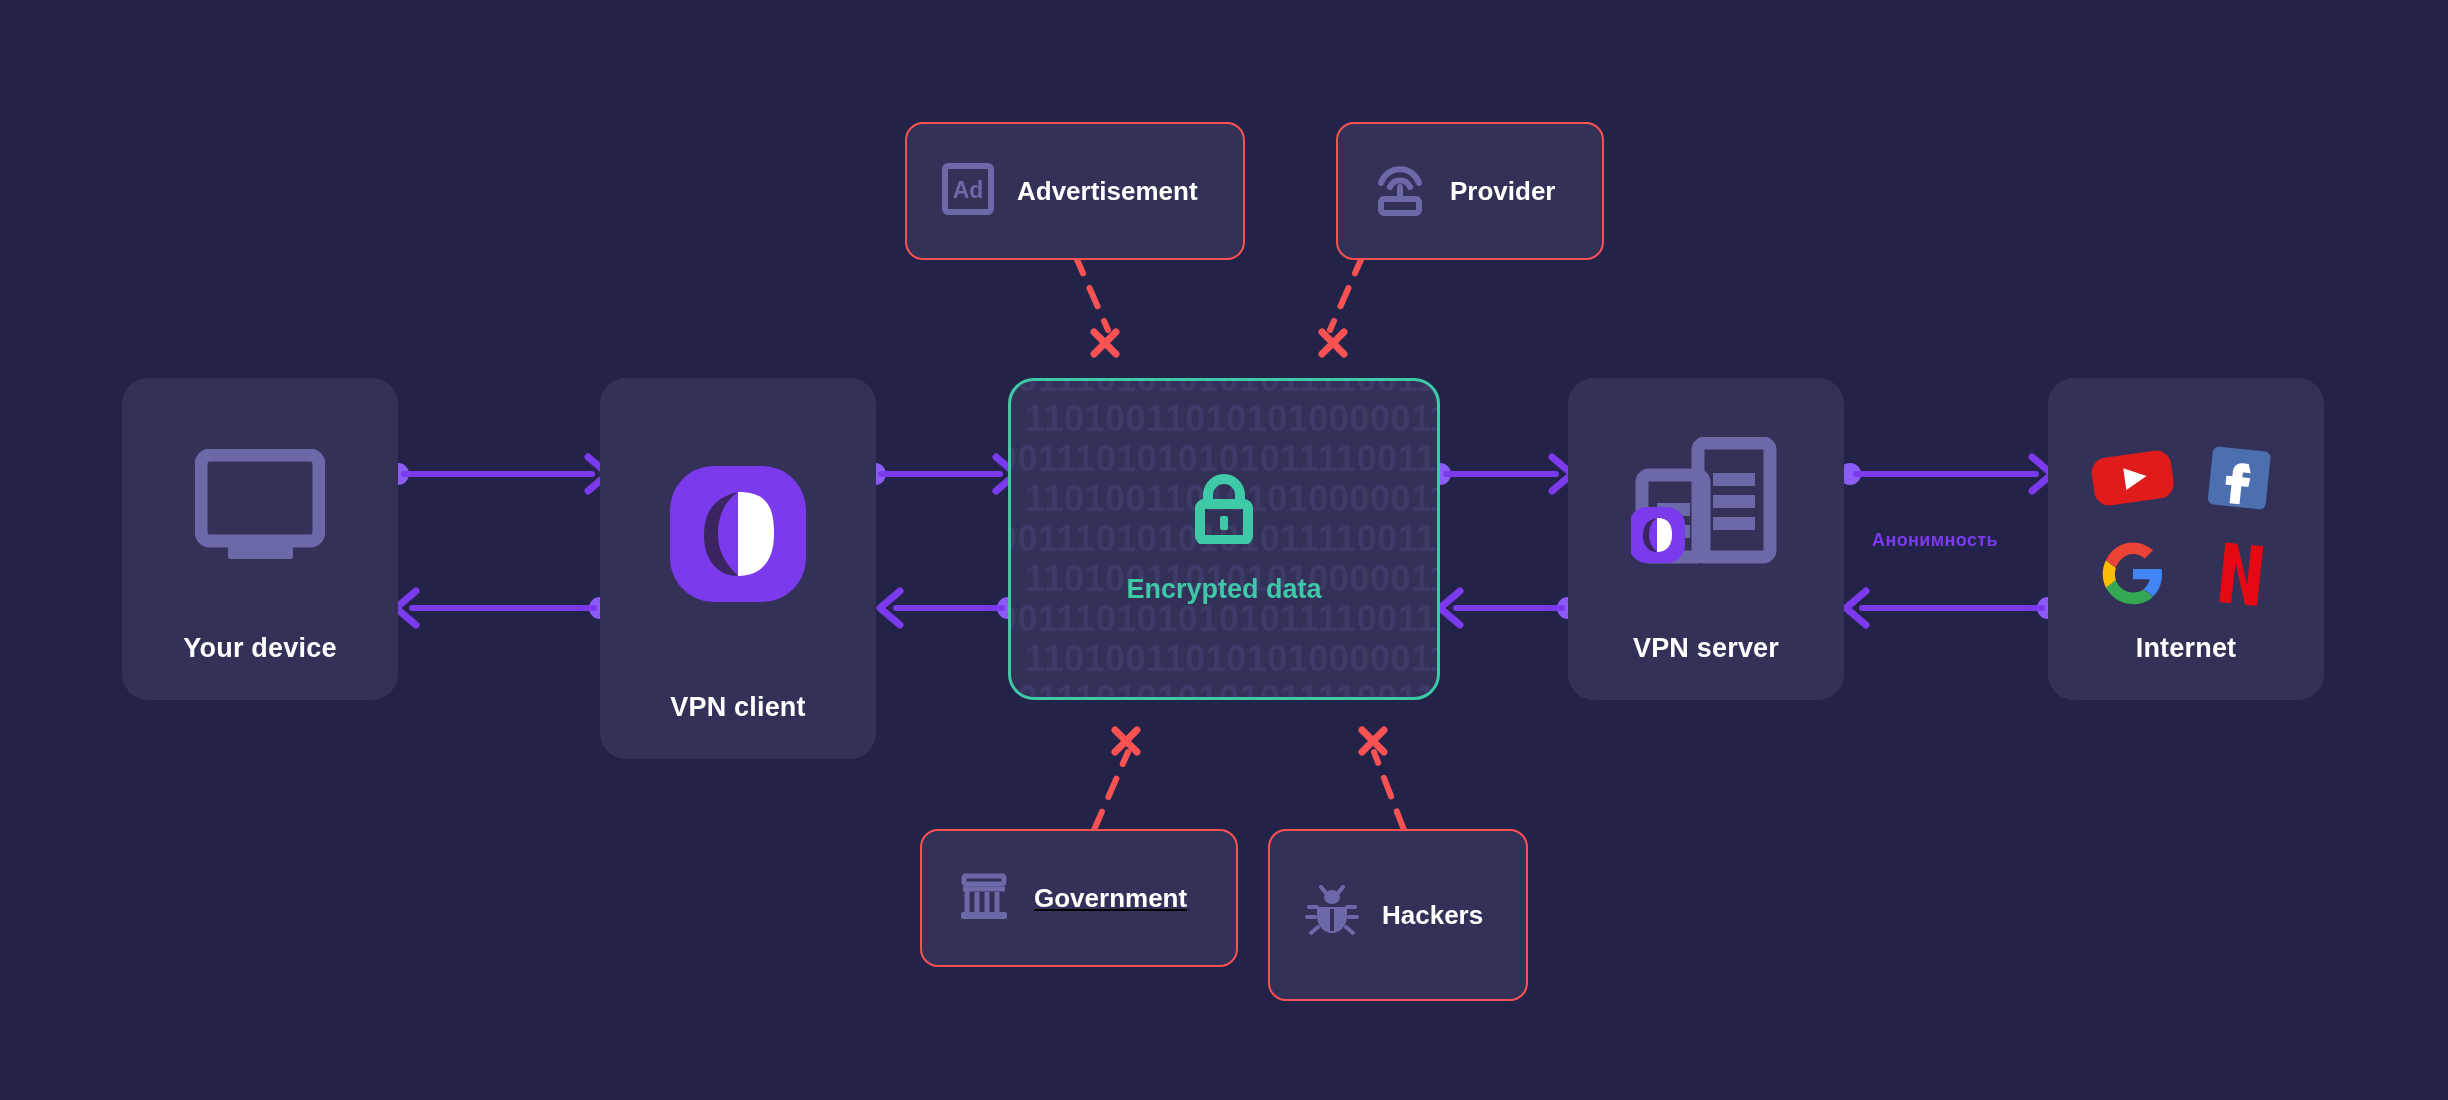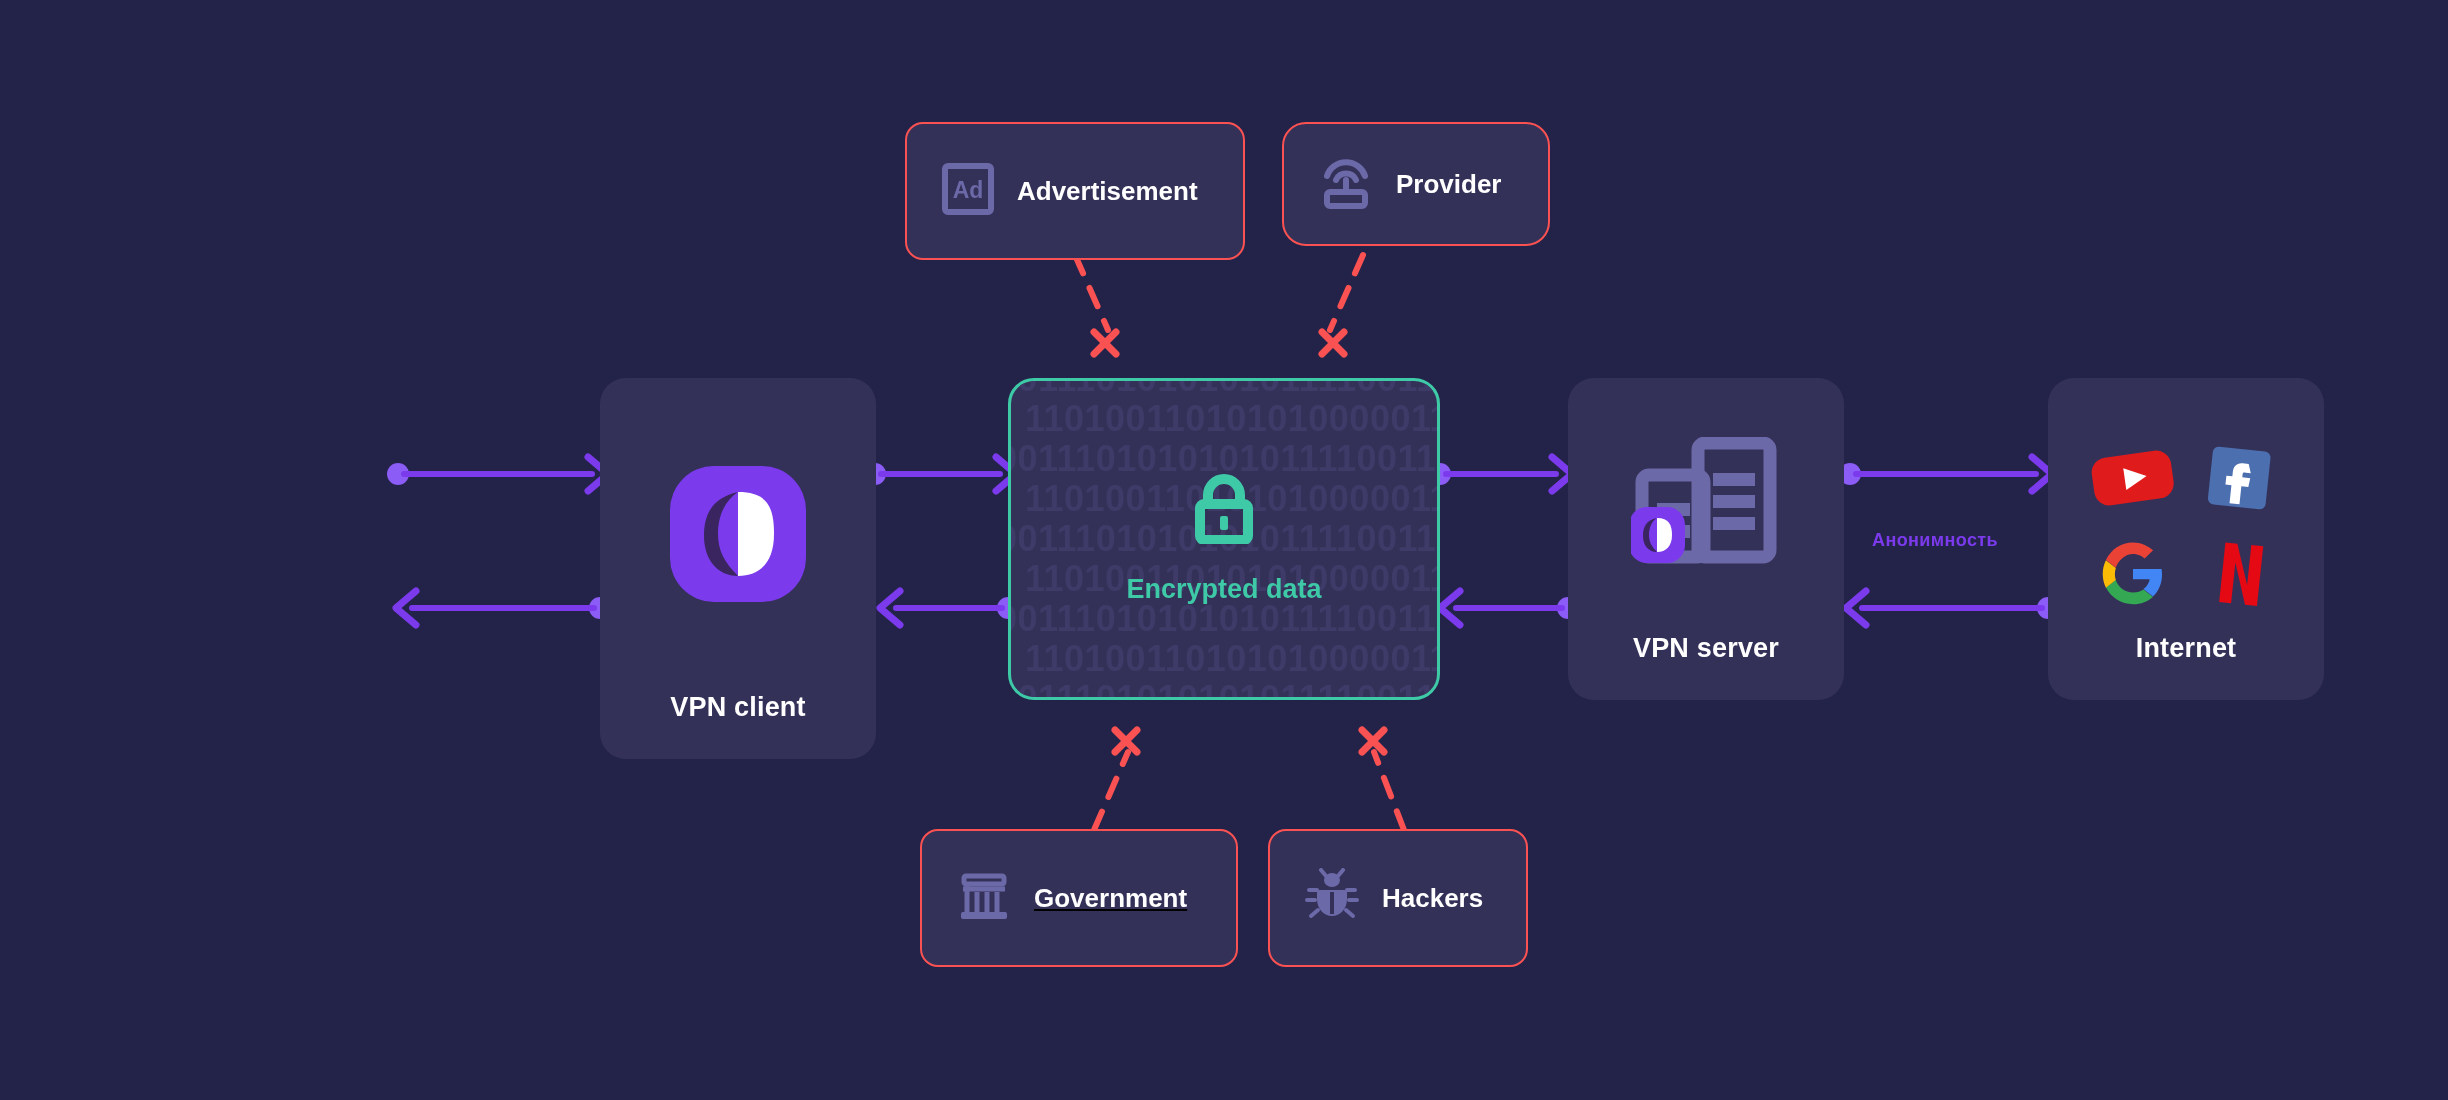--- a/index.html
+++ b/index.html
@@ -187,20 +187,30 @@
     </g>
     <g>
       <line x1="1404" y1="830" x2="1374" y2="752" stroke="#FA5252" stroke-width="6" stroke-dasharray="20 16" stroke-linecap="round"></line>
       <g stroke="#FA5252" stroke-width="7" stroke-linecap="round">
         <line x1="1362" y1="730" x2="1384" y2="752"></line>
           <line x1="1384" y1="730" x2="1362" y2="752"></line>
       </g>
     </g>
   </svg>
 
+  <div class="node" style="left:122px; top:378px; width:276px; height:322px;">
+    <div class="node-ico shift">
+      <svg width="130" height="110" viewBox="0 0 130 110">
+        <rect x="6" y="6" width="118" height="86" rx="9" fill="none" stroke="#6C69A8" stroke-width="13"></rect>
+        <rect x="59" y="86" width="13" height="22" fill="#6C69A8"></rect>
+        <rect x="33" y="96" width="65" height="14" rx="2" fill="#6C69A8"></rect>
+      </svg>
+    </div>
+    <div class="node-label">Your device</div>
+  </div>
 
   <div class="node" style="left:600px; top:378px; width:276px; height:381px;">
     <div class="node-ico shift">
       <svg width="140" height="140" viewBox="0 0 140 140">
         <rect x="2" y="2" width="136" height="136" rx="44" fill="#7C3AED"></rect>
         <path d="M70,28 C100,28 106,44 106,70 C106,98 92,112 70,112 Z" fill="#ffffff"></path>
         <path d="M70,28 C44,34 36,50 36,72 C36,96 50,112 70,112 C56,98 50,86 50,70 C50,50 58,36 70,28 Z" fill="#3A2560"></path>
       </svg>
     </div>
     <div class="node-label">VPN client</div>
@@ -286,21 +296,21 @@
   <div class="threat" style="left:905px; top:122px; width:340px; height:138px;">
     <span>
       <svg width="54" height="54" viewBox="0 0 54 54">
         <rect x="4" y="4" width="46" height="46" rx="3" fill="none" stroke="#6C69A8" stroke-width="6"></rect>
         <text x="27" y="36" text-anchor="middle" font-family="Liberation Sans, sans-serif" font-size="23" font-weight="700" fill="#6C69A8">Ad</text>
       </svg>
     </span>
     <span class="threat-label">Advertisement</span>
   </div>
 
-  <div class="threat" style="left:1282px; top:122px; width:268px; height:124px;border-radius:24px;">
+  <div class="threat" style="left:1336px; top:122px; width:268px; height:138px;">
     <span>
       <svg width="56" height="56" viewBox="0 0 56 56">
         <path d="M9,22 a20,20 0 0 1 38,0" fill="none" stroke="#6C69A8" stroke-width="6" stroke-linecap="round"></path>
         <path d="M18,26 a11,11 0 0 1 20,0" fill="none" stroke="#6C69A8" stroke-width="6" stroke-linecap="round"></path>
         <line x1="28" y1="26" x2="28" y2="38" stroke="#6C69A8" stroke-width="6" stroke-linecap="round"></line>
         <rect x="9" y="38" width="38" height="14" rx="3" fill="none" stroke="#6C69A8" stroke-width="6"></rect>
       </svg>
     </span>
     <span class="threat-label">Provider</span>
   </div>
@@ -313,21 +323,21 @@
         <line x1="11" y1="18" x2="11" y2="44" stroke="#6C69A8" stroke-width="5"></line>
         <line x1="21" y1="24" x2="21" y2="44" stroke="#6C69A8" stroke-width="5"></line>
         <line x1="31" y1="24" x2="31" y2="44" stroke="#6C69A8" stroke-width="5"></line>
         <line x1="41" y1="24" x2="41" y2="44" stroke="#6C69A8" stroke-width="5"></line>
         <line x1="7" y1="21" x2="49" y2="21" stroke="#6C69A8" stroke-width="5"></line>
       </svg>
     </span>
     <span class="threat-label">Government</span>
   </div>
 
-  <div class="threat" style="left:1268px; top:829px; width:260px; height:138px;">
+  <div class="threat" style="left:1268px; top:829px; width:260px; height:172px;">
     <span>
       <svg width="56" height="56" viewBox="0 0 56 56">
         <ellipse cx="28" cy="12" rx="8" ry="7" fill="#6C69A8"></ellipse>
         <path d="M16,22 h24 a3,3 0 0 1 3,3 v6 c0,10 -7,17 -15,17 s-15,-7 -15,-17 v-6 a3,3 0 0 1 3,-3 z" fill="#6C69A8"></path>
         <rect x="26" y="24" width="4" height="22" fill="#343159"></rect>
         <g stroke="#6C69A8" stroke-width="4" stroke-linecap="round">
           <line x1="13" y1="22" x2="5" y2="22"></line>
             <line x1="43" y1="22" x2="51" y2="22"></line>
           <line x1="11" y1="32" x2="3" y2="32"></line>
             <line x1="45" y1="32" x2="53" y2="32"></line>

